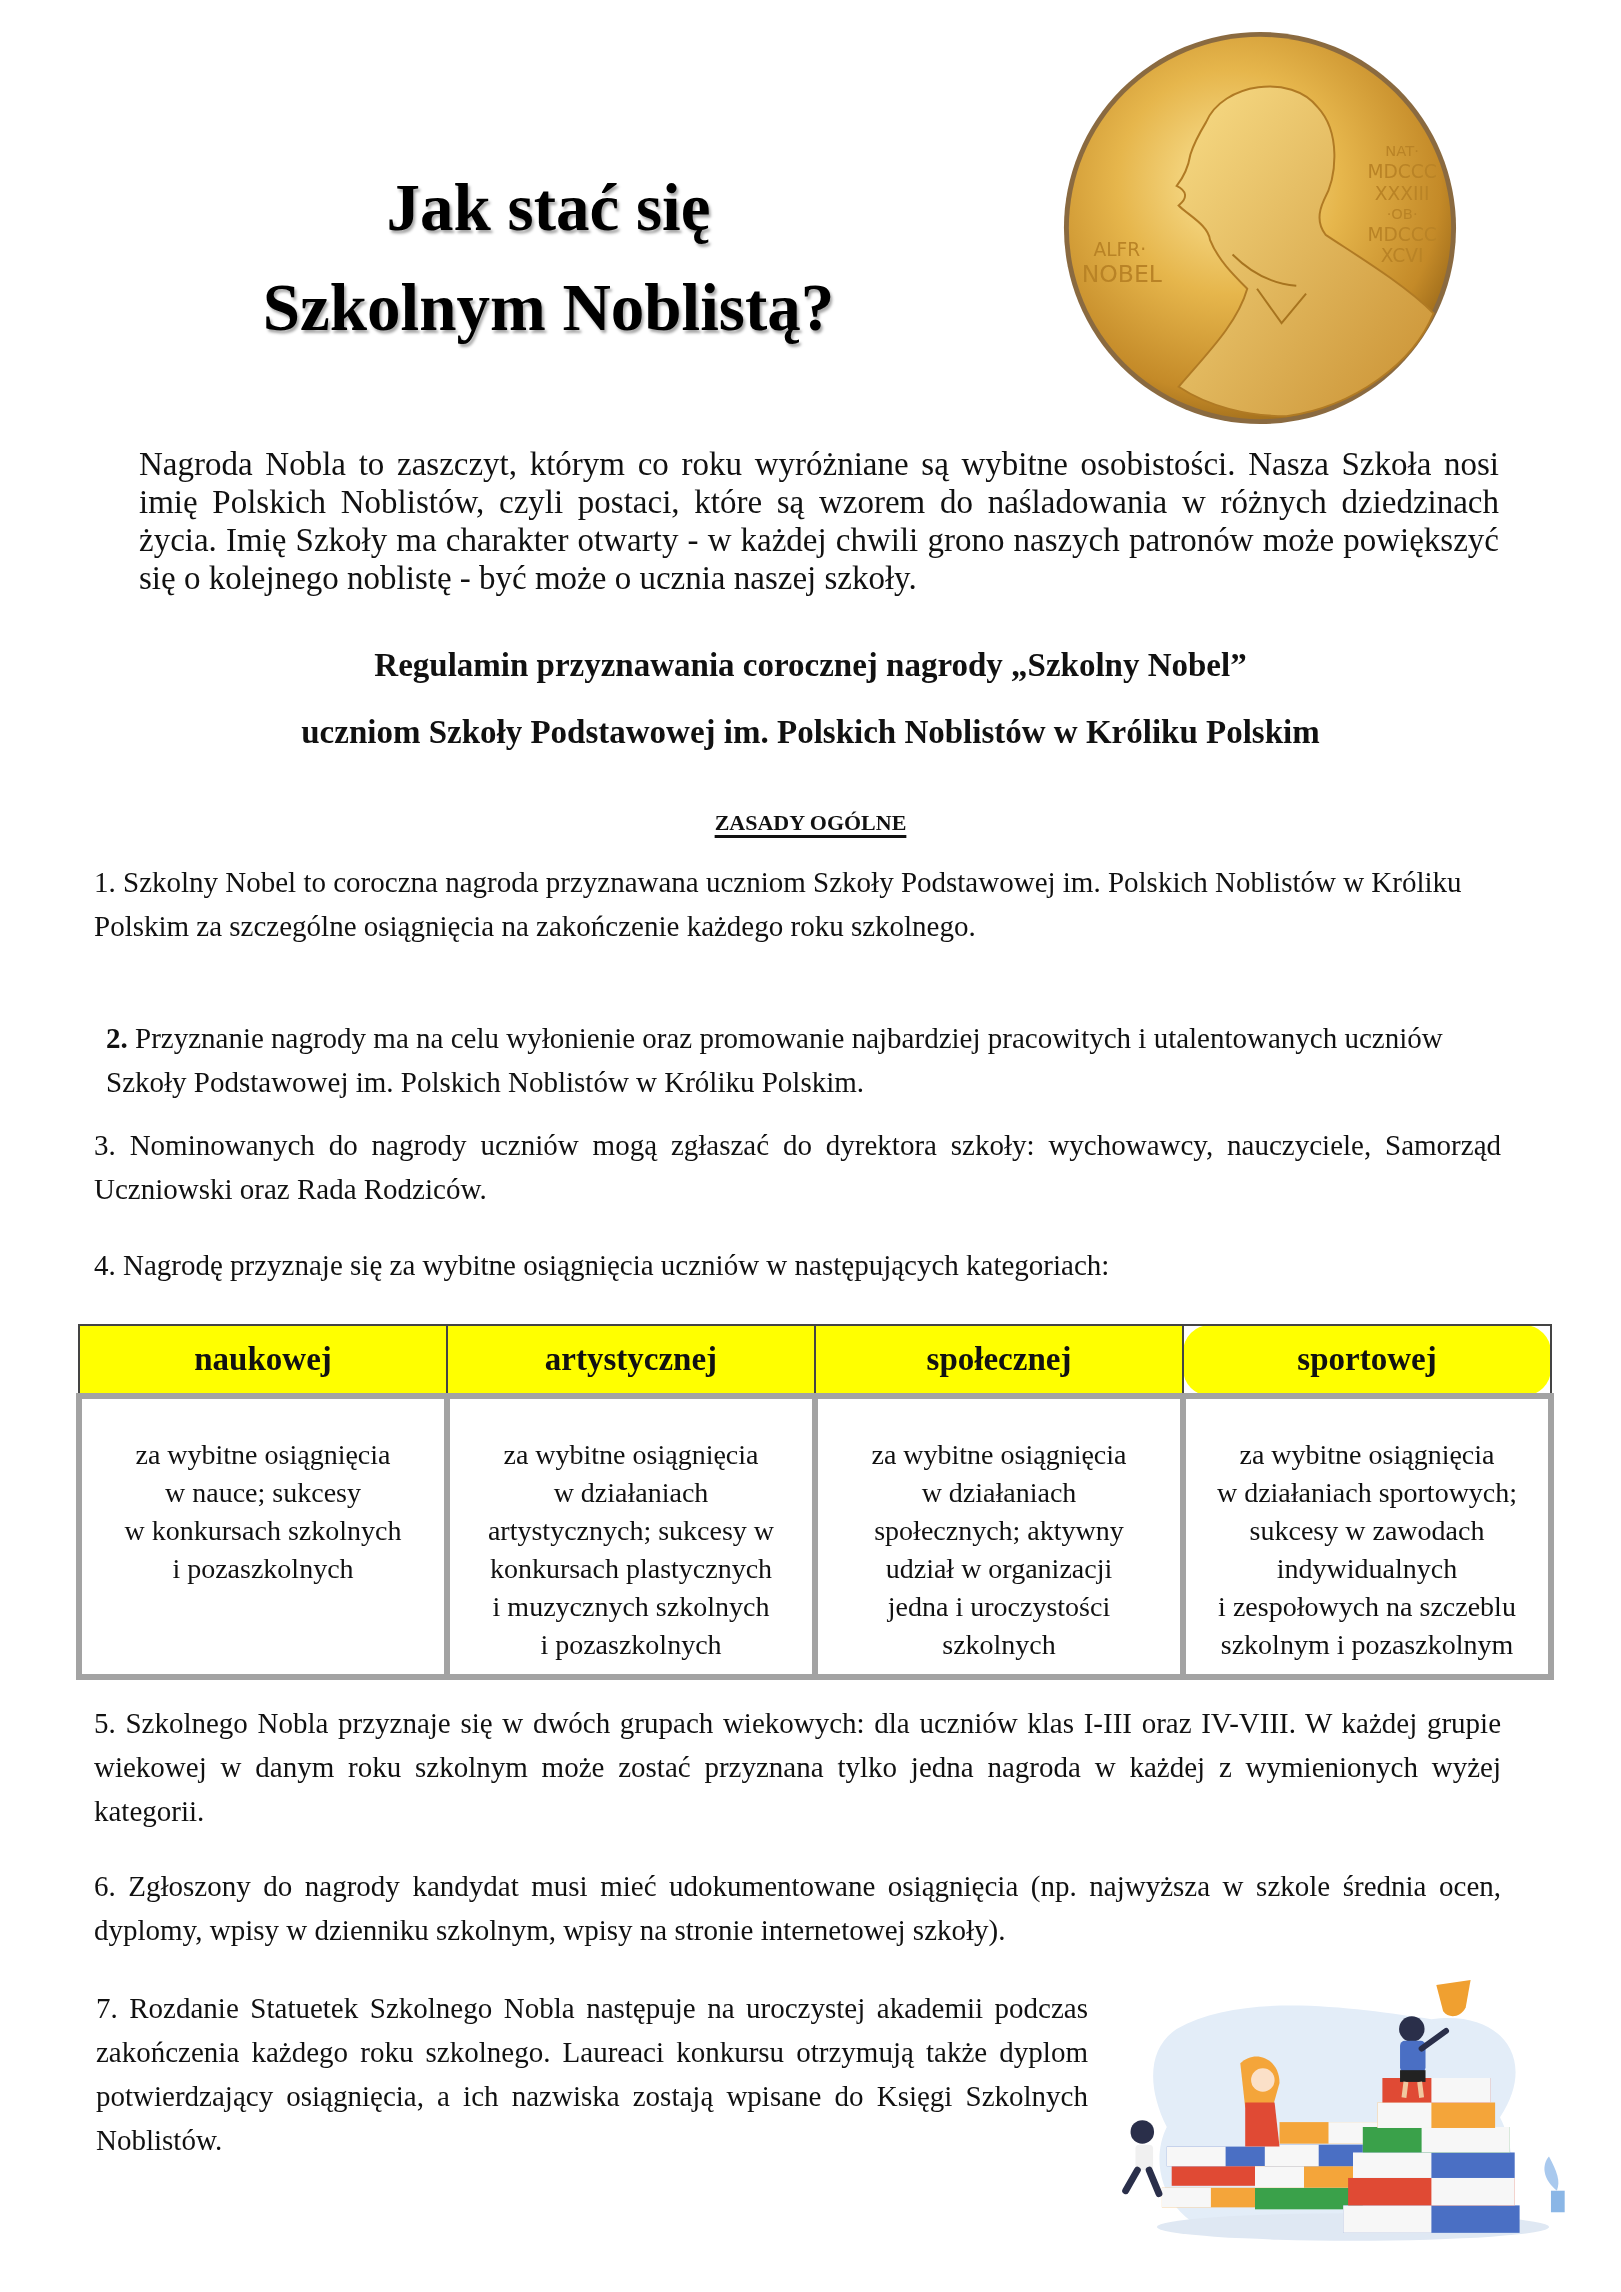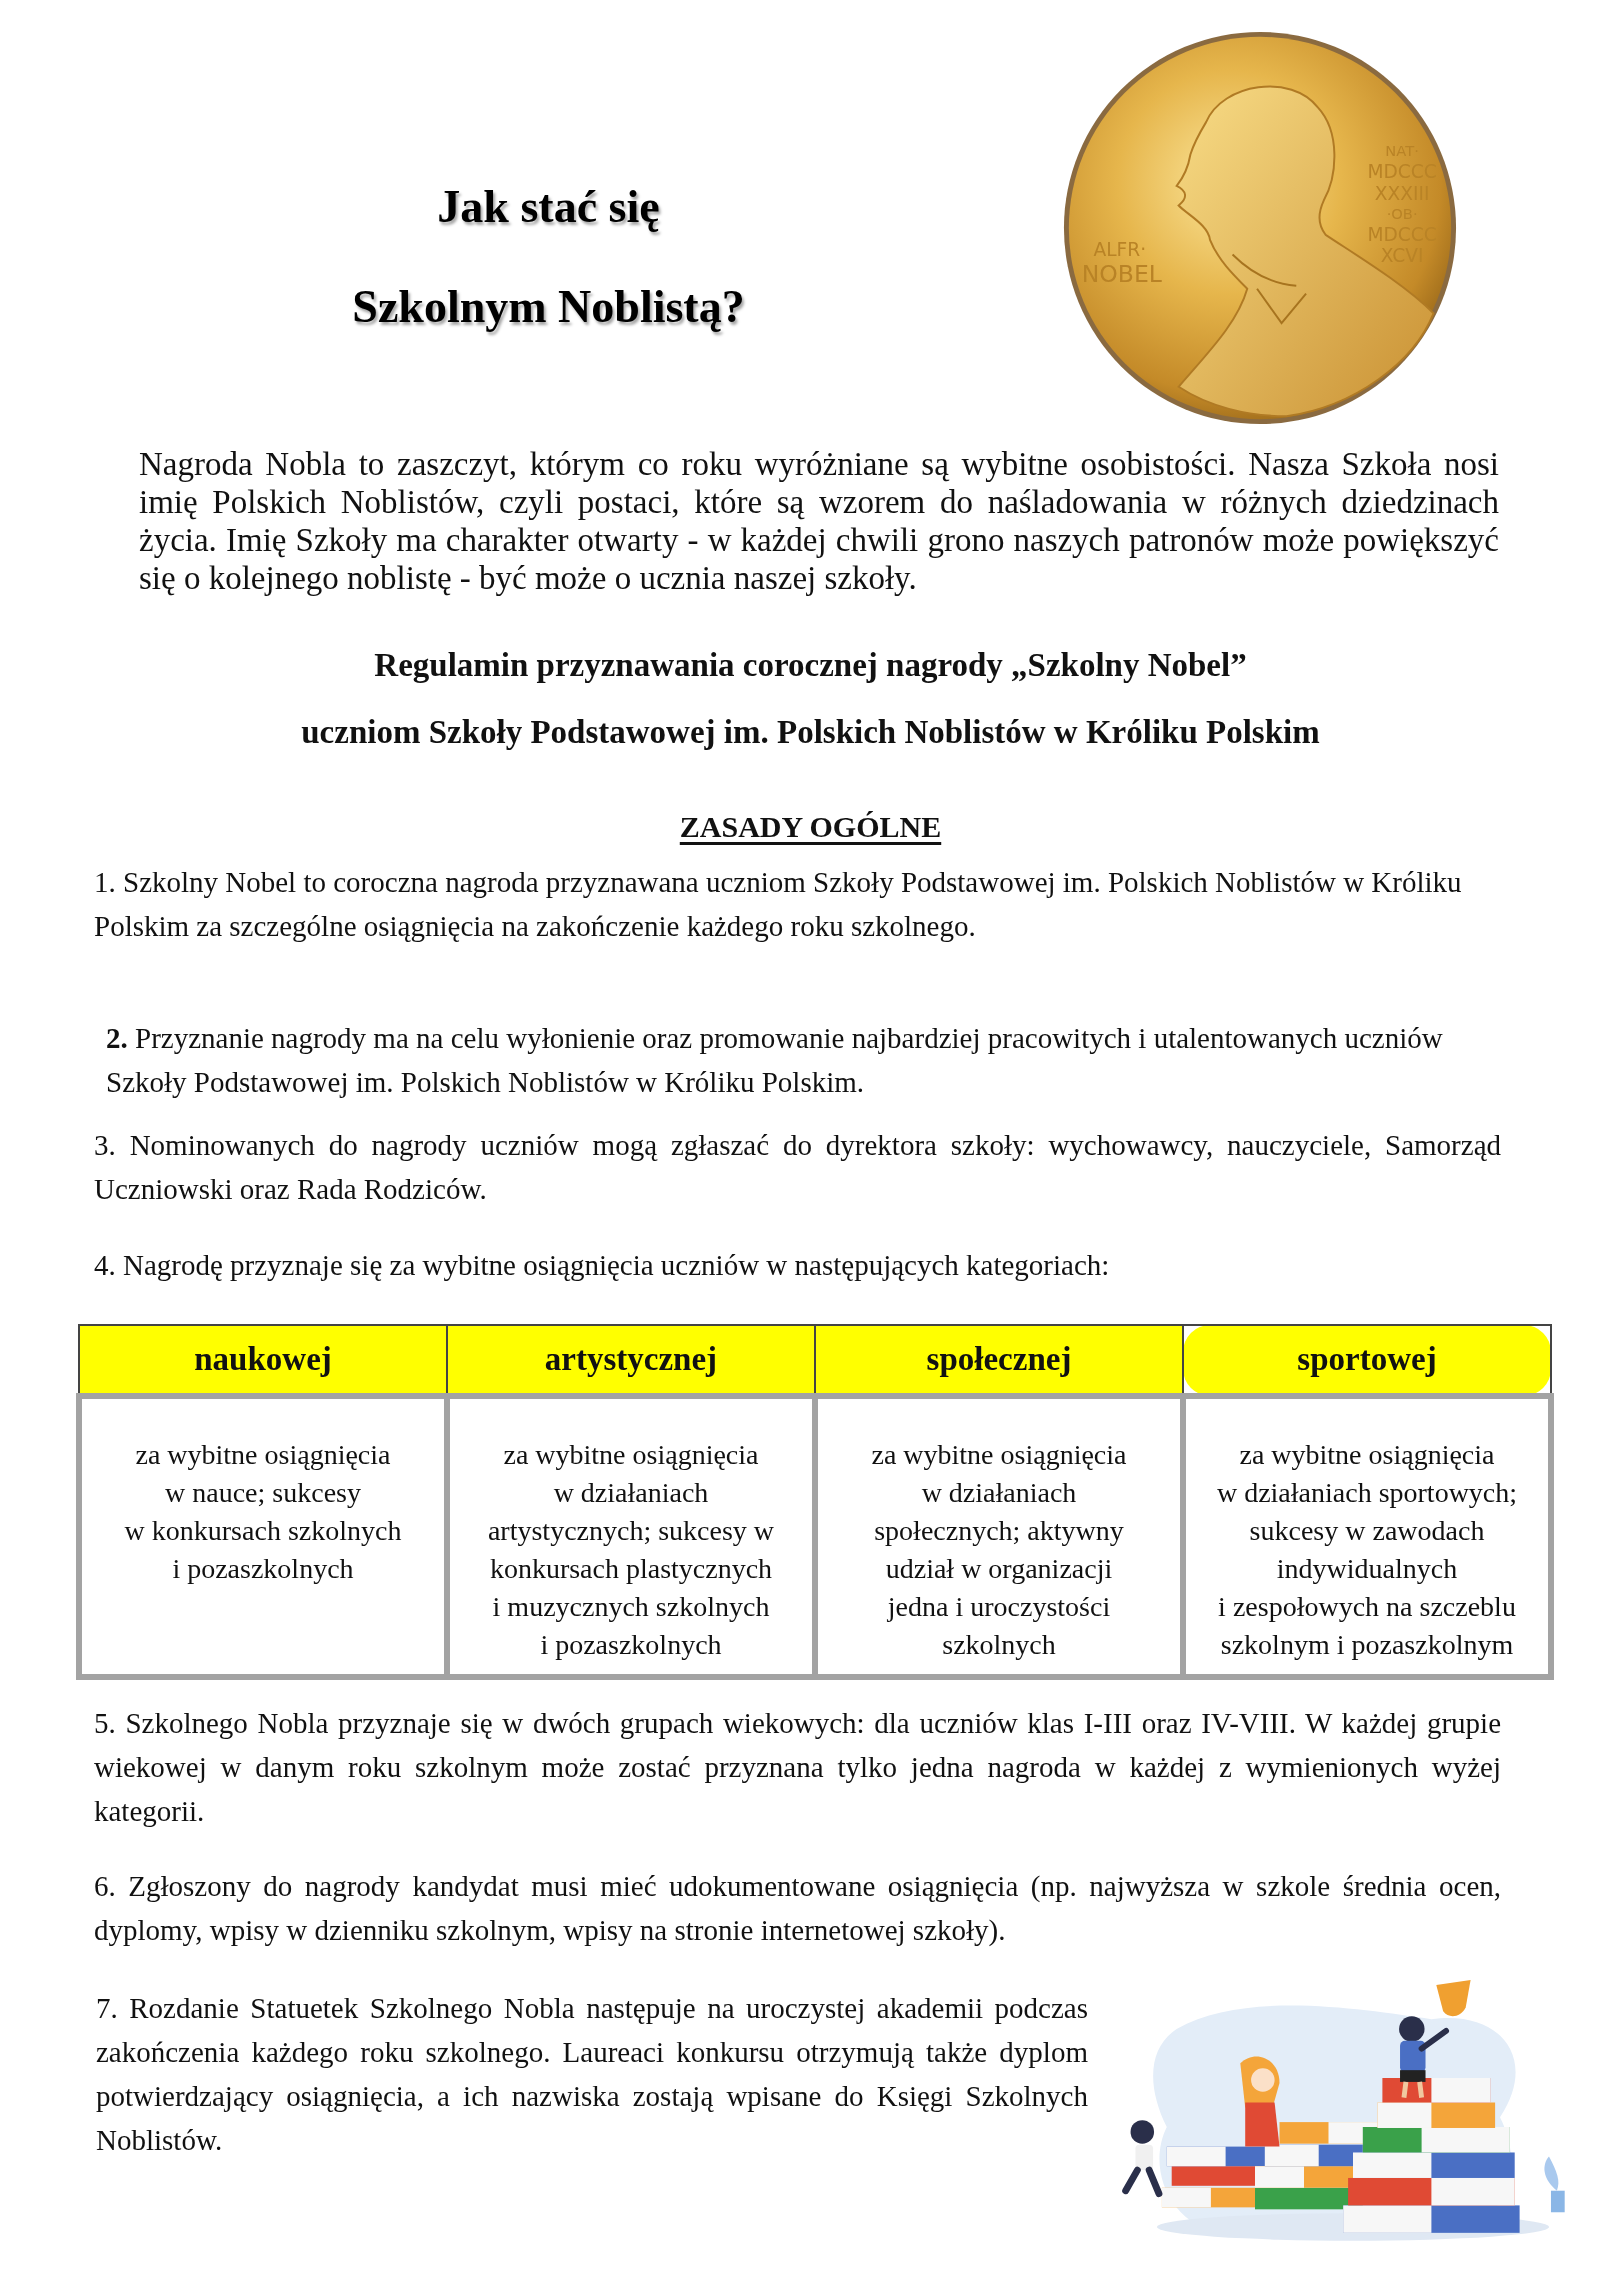--- a/index.html
+++ b/index.html
@@ -1,34 +1,34 @@
 <!DOCTYPE html>
 <html><head>
 <meta charset="utf-8">
 <style>
   html, body { margin: 0; padding: 0; background: #ffffff; }
   body { width: 1621px; height: 2293px; position: relative; overflow: hidden;
          font-family: "Liberation Serif", "DejaVu Serif", serif; color: #111; }
   .page { position: absolute; left: 0; top: 0; width: 1621px; height: 2293px; }
 
   .title { position: absolute; left: 176px; top: 157px; width: 745px; text-align: center;
-           font-weight: bold; font-size: 46px; line-height: 100px; color: #000;
+           font-weight: bold; font-size: 67px; line-height: 100px; color: #000;
            text-shadow: 2px 2.9px 2.9px rgba(0,0,0,0.35); }
 
   .medal { position: absolute; left: 1061px; top: 29px; width: 398px; height: 398px; }
 
   .intro { position: absolute; left: 139px; top: 445px; width: 1360px;
            font-size: 33px; line-height: 38px; text-align: justify; }
 
   .reg-heading { position: absolute; left: 98px; width: 1425px; text-align: center;
                  font-weight: bold; font-size: 33px; }
   .reg1 { top: 647px; }
   .reg2 { top: 714px; }
   .section-heading { position: absolute; left: 98px; top: 810px; width: 1425px; text-align: center;
-                     font-weight: bold; font-size: 30px; text-decoration: underline; text-decoration-thickness: 2.9px; text-underline-offset: 4.9px; }
+                     font-weight: bold; font-size: 22px; text-decoration: underline; text-decoration-thickness: 2.9px; text-underline-offset: 4.9px; }
 
   .para { position: absolute; left: 94px; width: 1407px; font-size: 29px; line-height: 44px; }
   .para.justify { text-align: justify; }
   .p1 { top: 860px; }
   .p2 { top: 1004px; }
   .p3 { top: 1123px; }
   .p4 { top: 1243px; }
   .p5 { top: 1701px; }
   .p6 { top: 1864px; }
   .p7 { top: 1984px; width: 992px; text-align: justify; }

